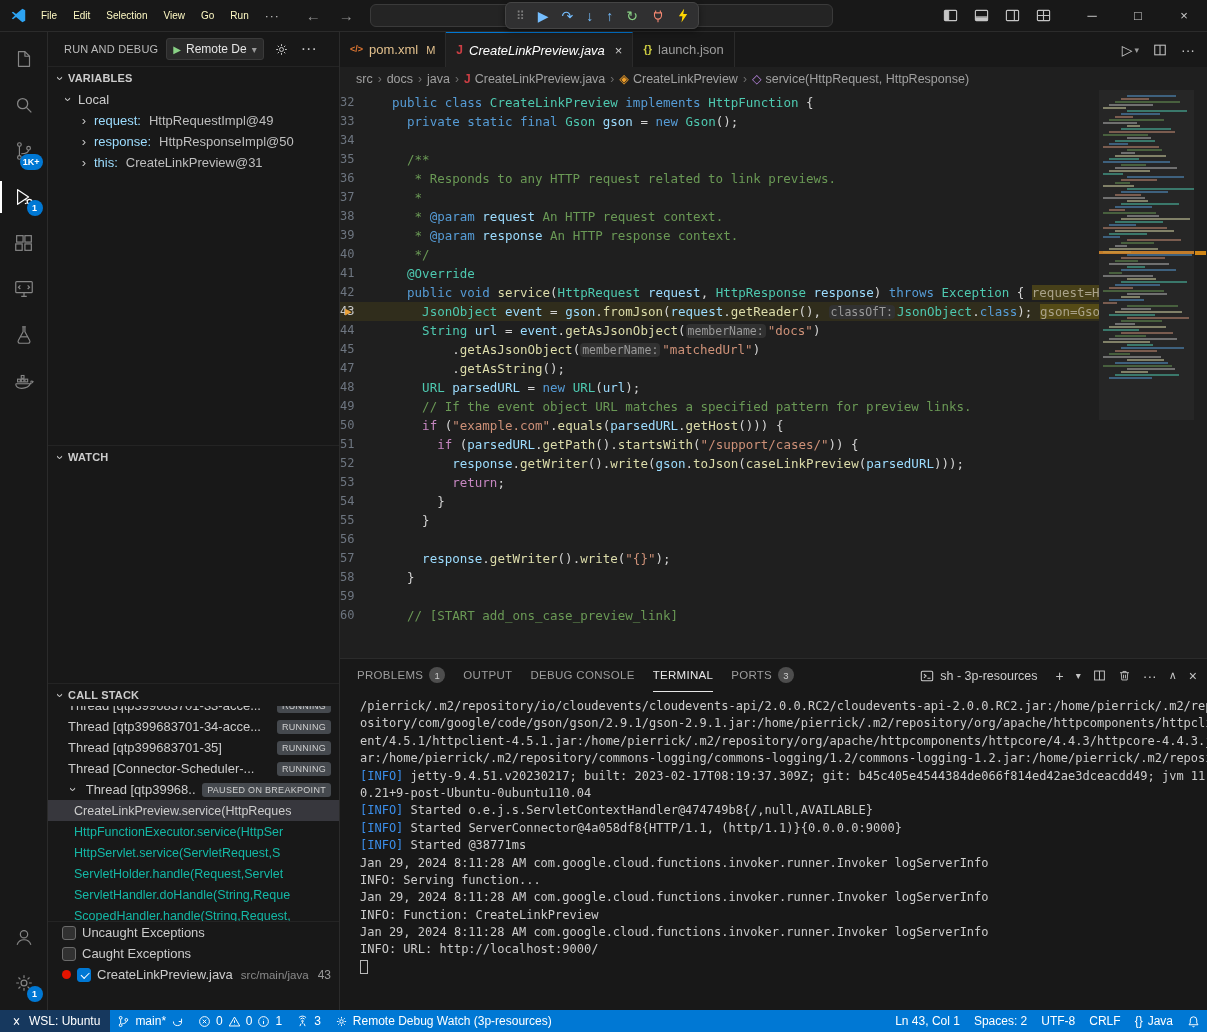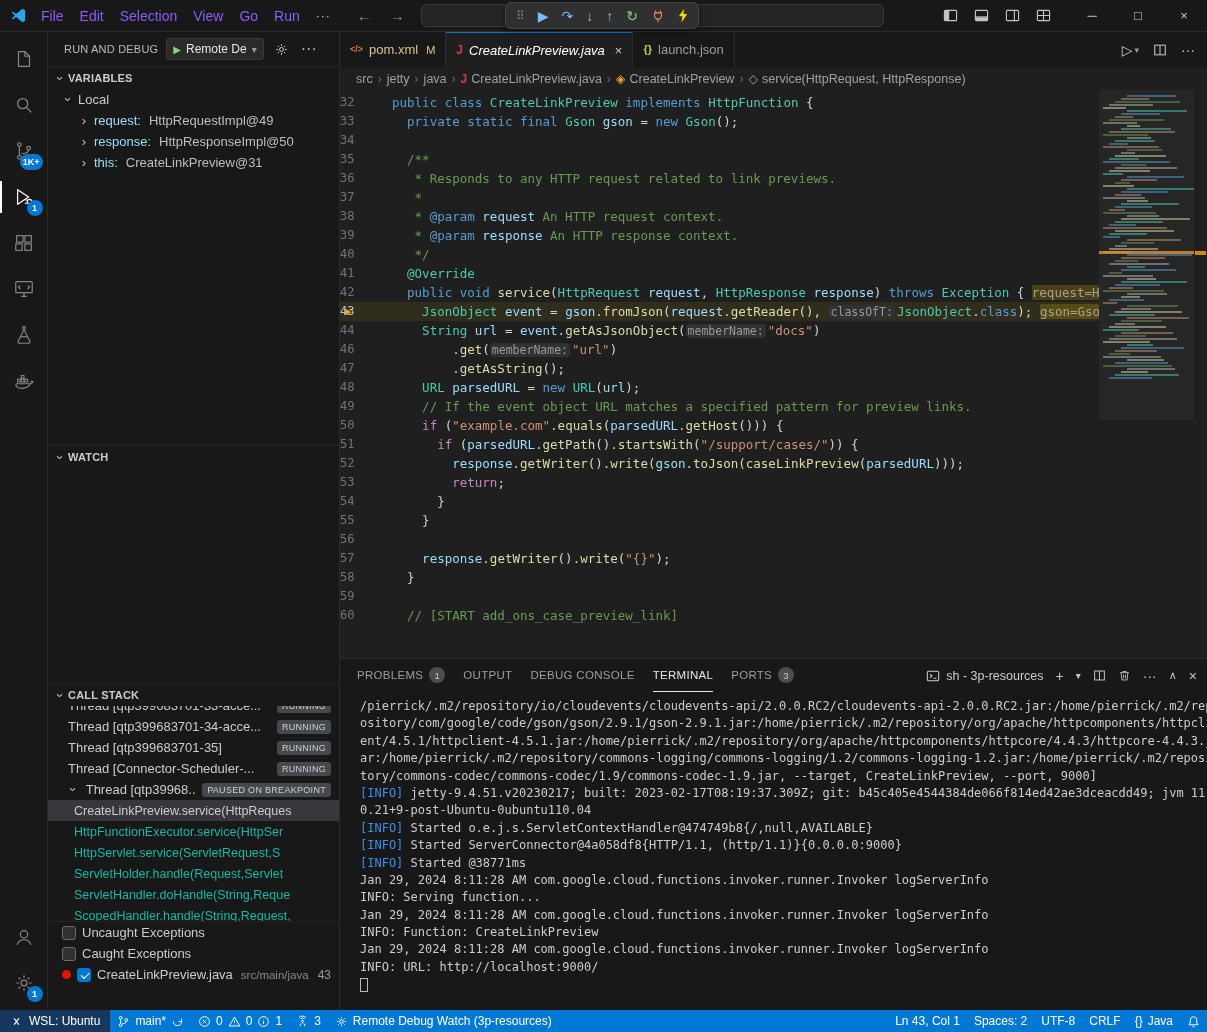--- a/index.html
+++ b/index.html
@@ -7,21 +7,21 @@
     font-family:"Liberation Sans",sans-serif;color:#cccccc;-webkit-font-smoothing:antialiased}
   .app{width:1207px;height:1032px;display:flex;flex-direction:column}
   svg{display:block}
   .i{display:inline-flex;align-items:center;justify-content:center}
 
   
   .titlebar{height:32px;background:#181818;display:flex;align-items:center;padding-left:10px;
     position:relative;border-bottom:1px solid #2b2b2b;flex:none}
   .logo{margin-right:6px}
   .menus{display:flex;align-items:center}
-  .menu{font-size:14px;color:#8b5cf6;padding:3px 8px;border-radius:5px;cursor:default}
+  .menu{font-size:10px;color:#fef9c3;padding:3px 8px;border-radius:5px;cursor:default}
   .menu-overflow{color:#cccccc;padding:0 8px;font-size:12px;letter-spacing:1px}
   .navarrows{display:flex;gap:10px;margin-left:14px;color:#8f8f8f;font-size:15px}
   .navarrows span{padding:0 4px}
   .cmdcenter{margin-left:12px;width:463px;height:23px;background:#242424;border:1px solid #3a3a3a;
     border-radius:6px}
   .dbgbar{position:absolute;left:505px;top:2px;height:27px;display:flex;align-items:center;gap:13px;
     background:#303031;border:1px solid #454545;border-radius:6px;padding:0 10px;
     box-shadow:0 2px 6px rgba(0,0,0,.45);font-size:14px}
   .dbgbar .drag{color:#7e7e7e;font-size:12px}
   .dbg-blue{color:#75beff}.dbg-green{color:#89d185}.dbg-red{color:#f48771}
@@ -137,21 +137,21 @@
   .panel{height:352px;flex:none;background:#181818;border-top:1px solid #2b2b2b;
     display:flex;flex-direction:column}
   .panel-header{height:33px;display:flex;align-items:center;padding:0 10px 0 17px;flex:none}
   .ptabs{display:flex;gap:18px;height:100%}
   .ptab{display:flex;align-items:center;gap:6px;font-size:11.5px;color:#9d9d9d;letter-spacing:.3px;
     border-bottom:1px solid transparent;white-space:nowrap}
   .ptab.active{color:#e7e7e7;border-bottom-color:#e7e7e7}
   .pbadge{background:#4d4d4d;color:#cccccc;font-size:9.5px;min-width:16px;height:16px;border-radius:9px;
     display:inline-flex;align-items:center;justify-content:center;padding:0 4px}
   .pright{margin-left:auto;display:flex;align-items:center;gap:12px;color:#c5c5c5}
-  .term-label{display:flex;align-items:center;gap:6px;font-size:12.5px;color:#cccccc;}
+  .term-label{display:flex;align-items:center;gap:6px;font-size:12.5px;color:#cccccc;margin-right:6px}
   .picon{font-size:14px;display:inline-flex;align-items:center}
   .terminal{flex:1;overflow:hidden;padding:6px 0 0 20px;font-family:"DejaVu Sans Mono",monospace;
     font-size:12px;line-height:17.4px;color:#cccccc}
   .t-row{white-space:pre;height:17.4px}
   .tk-ti{color:#3b8eea}.tk-tp{color:#cccccc}
   .t-cursor{display:inline-block;width:8px;height:14px;border:1px solid #b9b9b9;vertical-align:middle}
 
   
   .statusbar{height:22px;background:#0078d4;color:#ffffff;display:flex;align-items:center;
     font-size:12px;flex:none}
@@ -462,21 +462,21 @@
                 <path d="M8 2.5v11"></path>
               </svg>
           </span>
           <span class="ta">···</span>
         </div>
       </div>
 
       <div class="breadcrumbs">
         <span class="bc">src</span>
           <span class="bc-sep">›</span>
-        <span class="bc">jetty</span>
+        <span class="bc">docs</span>
           <span class="bc-sep">›</span>
         <span class="bc">java</span>
           <span class="bc-sep">›</span>
         <span class="bc">
             <span class="ficon java">J</span>
             <span>CreateLinkPreview.java</span>
           </span>
           <span class="bc-sep">›</span>
         <span class="bc">
             <span class="sym-class">◈</span>
@@ -498,21 +498,21 @@
               <div class="code-row"><span class="gut"><span>35</span></span><span class="txt"><span class="tk-cm">  /**</span></span></div>
               <div class="code-row"><span class="gut"><span>36</span></span><span class="txt"><span class="tk-cm">   * Responds to any HTTP request related to link previews.</span></span></div>
               <div class="code-row"><span class="gut"><span>37</span></span><span class="txt"><span class="tk-cm">   *</span></span></div>
               <div class="code-row"><span class="gut"><span>38</span></span><span class="txt"><span class="tk-cm">   * </span><span class="tk-dt">@param</span><span class="tk-cm"> </span><span class="tk-dv">request</span><span class="tk-cm"> An HTTP request context.</span></span></div>
               <div class="code-row"><span class="gut"><span>39</span></span><span class="txt"><span class="tk-cm">   * </span><span class="tk-dt">@param</span><span class="tk-cm"> </span><span class="tk-dv">response</span><span class="tk-cm"> An HTTP response context.</span></span></div>
               <div class="code-row"><span class="gut"><span>40</span></span><span class="txt"><span class="tk-cm">   */</span></span></div>
               <div class="code-row"><span class="gut"><span>41</span></span><span class="txt"><span class="tk-p">  </span><span class="tk-an">@Override</span></span></div>
               <div class="code-row"><span class="gut"><span>42</span></span><span class="txt"><span class="tk-p">  </span><span class="tk-k">public</span><span class="tk-p"> </span><span class="tk-k">void</span><span class="tk-p"> </span><span class="tk-m">service</span><span class="tk-p">(</span><span class="tk-t">HttpRequest</span><span class="tk-p"> </span><span class="tk-v">request</span><span class="tk-p">, </span><span class="tk-t">HttpResponse</span><span class="tk-p"> </span><span class="tk-v">response</span><span class="tk-p">) </span><span class="tk-k">throws</span><span class="tk-p"> </span><span class="tk-t">Exception</span><span class="tk-p"> { </span><span class="tk-iv">request=HttpRequestImpl@49, response=HttpResponseImpl@50</span></span></div>
               <div class="code-row cur"><span class="gut"><span class="bp-arrow">▶</span><span>43</span></span><span class="txt"><span class="tk-p">    </span><span class="tk-t">JsonObject</span><span class="tk-p"> </span><span class="tk-v">event</span><span class="tk-p"> = </span><span class="tk-v">gson</span><span class="tk-p">.</span><span class="tk-m">fromJson</span><span class="tk-p">(</span><span class="tk-v">request</span><span class="tk-p">.</span><span class="tk-m">getReader</span><span class="tk-p">(), </span><span class="tk-h">classOfT:</span><span class="tk-t">JsonObject</span><span class="tk-p">.</span><span class="tk-k">class</span><span class="tk-p">); </span><span class="tk-iv">gson=Gson@52</span></span></div>
               <div class="code-row"><span class="gut"><span>44</span></span><span class="txt"><span class="tk-p">    </span><span class="tk-t">String</span><span class="tk-p"> </span><span class="tk-v">url</span><span class="tk-p"> = </span><span class="tk-v">event</span><span class="tk-p">.</span><span class="tk-m">getAsJsonObject</span><span class="tk-p">(</span><span class="tk-h">memberName:</span><span class="tk-s">"docs"</span><span class="tk-p">)</span></span></div>
-              <div class="code-row"><span class="gut"><span>46</span></span><span class="txt"><span class="tk-p">        .</span><span class="tk-m">get</span><span class="tk-p">(</span><span class="tk-h">memberName:</span><span class="tk-s">"url"</span><span class="tk-p">)</span></span></div>
+              <div class="code-row"><span class="gut"><span>45</span></span><span class="txt"><span class="tk-p">        .</span><span class="tk-m">getAsJsonObject</span><span class="tk-p">(</span><span class="tk-h">memberName:</span><span class="tk-s">"matchedUrl"</span><span class="tk-p">)</span></span></div>
               <div class="code-row"><span class="gut"><span>47</span></span><span class="txt"><span class="tk-p">        .</span><span class="tk-m">getAsString</span><span class="tk-p">();</span></span></div>
               <div class="code-row"><span class="gut"><span>48</span></span><span class="txt"><span class="tk-p">    </span><span class="tk-t">URL</span><span class="tk-p"> </span><span class="tk-v">parsedURL</span><span class="tk-p"> = </span><span class="tk-k">new</span><span class="tk-p"> </span><span class="tk-t">URL</span><span class="tk-p">(</span><span class="tk-v">url</span><span class="tk-p">);</span></span></div>
               <div class="code-row"><span class="gut"><span>49</span></span><span class="txt"><span class="tk-p">    </span><span class="tk-cm">// If the event object URL matches a specified pattern for preview links.</span></span></div>
               <div class="code-row"><span class="gut"><span>50</span></span><span class="txt"><span class="tk-p">    </span><span class="tk-c">if</span><span class="tk-p"> (</span><span class="tk-s">"example.com"</span><span class="tk-p">.</span><span class="tk-m">equals</span><span class="tk-p">(</span><span class="tk-v">parsedURL</span><span class="tk-p">.</span><span class="tk-m">getHost</span><span class="tk-p">())) {</span></span></div>
               <div class="code-row"><span class="gut"><span>51</span></span><span class="txt"><span class="tk-p">      </span><span class="tk-c">if</span><span class="tk-p"> (</span><span class="tk-v">parsedURL</span><span class="tk-p">.</span><span class="tk-m">getPath</span><span class="tk-p">().</span><span class="tk-m">startsWith</span><span class="tk-p">(</span><span class="tk-s">"/support/cases/"</span><span class="tk-p">)) {</span></span></div>
               <div class="code-row"><span class="gut"><span>52</span></span><span class="txt"><span class="tk-p">        </span><span class="tk-v">response</span><span class="tk-p">.</span><span class="tk-m">getWriter</span><span class="tk-p">().</span><span class="tk-m">write</span><span class="tk-p">(</span><span class="tk-v">gson</span><span class="tk-p">.</span><span class="tk-m">toJson</span><span class="tk-p">(</span><span class="tk-m">caseLinkPreview</span><span class="tk-p">(</span><span class="tk-v">parsedURL</span><span class="tk-p">)));</span></span></div>
               <div class="code-row"><span class="gut"><span>53</span></span><span class="txt"><span class="tk-p">        </span><span class="tk-c">return</span><span class="tk-p">;</span></span></div>
               <div class="code-row"><span class="gut"><span>54</span></span><span class="txt"><span class="tk-p">      }</span></span></div>
               <div class="code-row"><span class="gut"><span>55</span></span><span class="txt"><span class="tk-p">    }</span></span></div>
               <div class="code-row"><span class="gut"><span>56</span></span><span class="txt"></span></div>
@@ -675,21 +675,20 @@
             <span class="picon">···</span>
             <span class="picon" style="font-size:11px">∧</span>
             <span class="picon">×</span>
           </div>
         </div>
         <div class="terminal">
             <div class="t-row"><span class="tk-tp">/pierrick/.m2/repository/io/cloudevents/cloudevents-api/2.0.0.RC2/cloudevents-api-2.0.0.RC2.jar:/home/pierrick/.m2/rep</span></div>
             <div class="t-row"><span class="tk-tp">ository/com/google/code/gson/gson/2.9.1/gson-2.9.1.jar:/home/pierrick/.m2/repository/org/apache/httpcomponents/httpcli</span></div>
             <div class="t-row"><span class="tk-tp">ent/4.5.1/httpclient-4.5.1.jar:/home/pierrick/.m2/repository/org/apache/httpcomponents/httpcore/4.4.3/httpcore-4.4.3.j</span></div>
             <div class="t-row"><span class="tk-tp">ar:/home/pierrick/.m2/repository/commons-logging/commons-logging/1.2/commons-logging-1.2.jar:/home/pierrick/.m2/reposi</span></div>
-            <div class="t-row"><span class="tk-tp">tory/commons-codec/commons-codec/1.9/commons-codec-1.9.jar, --target, CreateLinkPreview, --port, 9000]</span></div>
             <div class="t-row"><span class="tk-ti">[INFO]</span><span class="tk-tp"> jetty-9.4.51.v20230217; built: 2023-02-17T08:19:37.309Z; git: b45c405e4544384de066f814ed42ae3dceacdd49; jvm 11.</span></div>
             <div class="t-row"><span class="tk-tp">0.21+9-post-Ubuntu-0ubuntu110.04</span></div>
             <div class="t-row"><span class="tk-ti">[INFO]</span><span class="tk-tp"> Started o.e.j.s.ServletContextHandler@474749b8{/,null,AVAILABLE}</span></div>
             <div class="t-row"><span class="tk-ti">[INFO]</span><span class="tk-tp"> Started ServerConnector@4a058df8{HTTP/1.1, (http/1.1)}{0.0.0.0:9000}</span></div>
             <div class="t-row"><span class="tk-ti">[INFO]</span><span class="tk-tp"> Started @38771ms</span></div>
             <div class="t-row"><span class="tk-tp">Jan 29, 2024 8:11:28 AM com.google.cloud.functions.invoker.runner.Invoker logServerInfo</span></div>
             <div class="t-row"><span class="tk-tp">INFO: Serving function...</span></div>
             <div class="t-row"><span class="tk-tp">Jan 29, 2024 8:11:28 AM com.google.cloud.functions.invoker.runner.Invoker logServerInfo</span></div>
             <div class="t-row"><span class="tk-tp">INFO: Function: CreateLinkPreview</span></div>
             <div class="t-row"><span class="tk-tp">Jan 29, 2024 8:11:28 AM com.google.cloud.functions.invoker.runner.Invoker logServerInfo</span></div>

